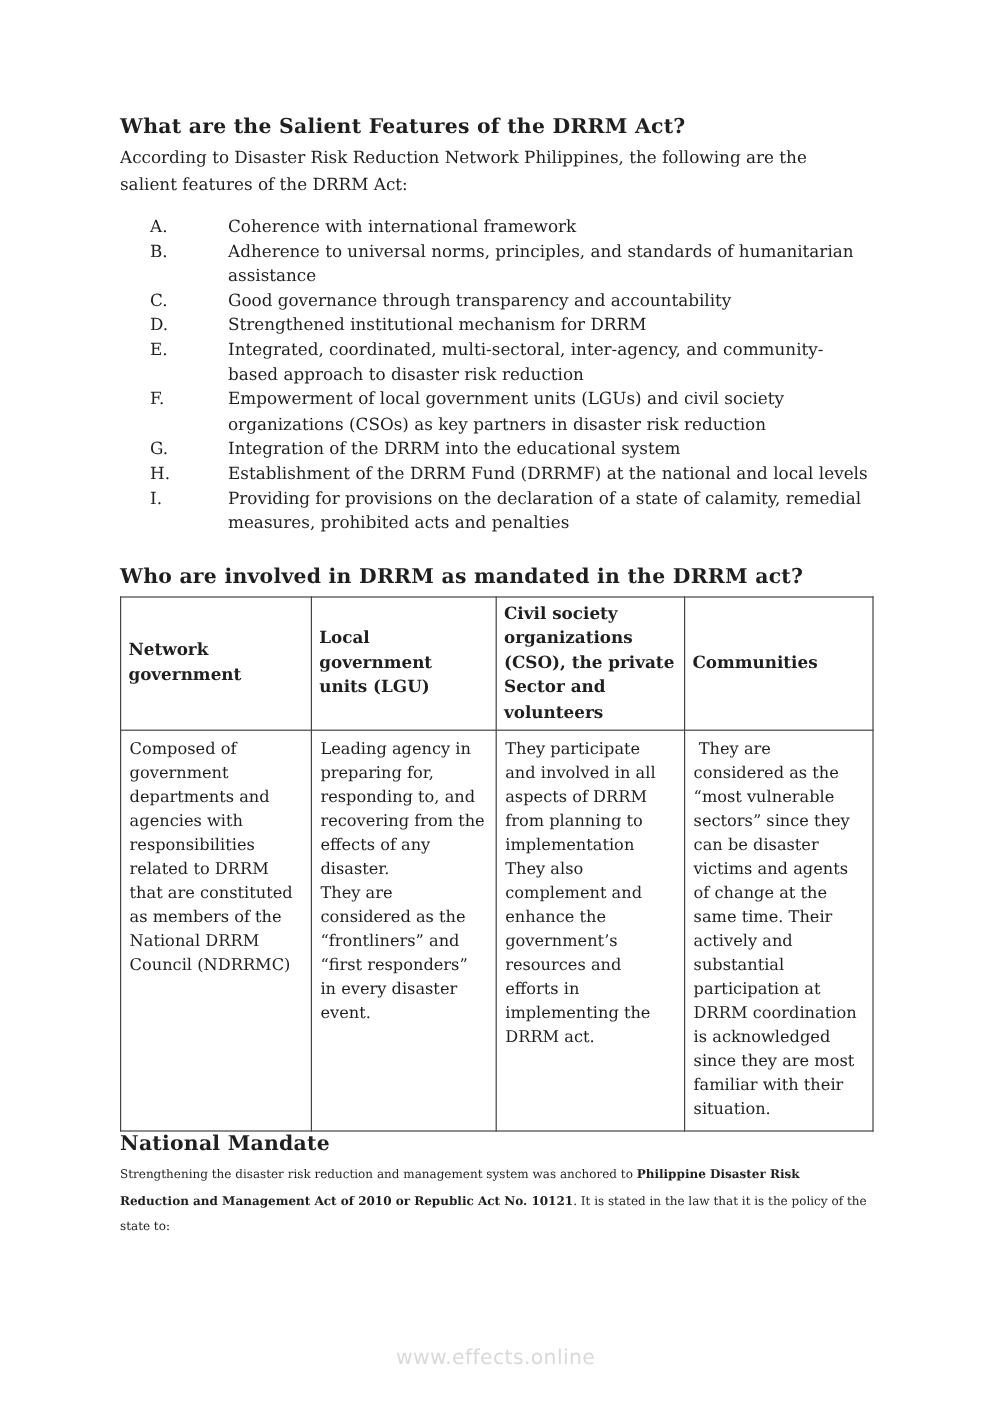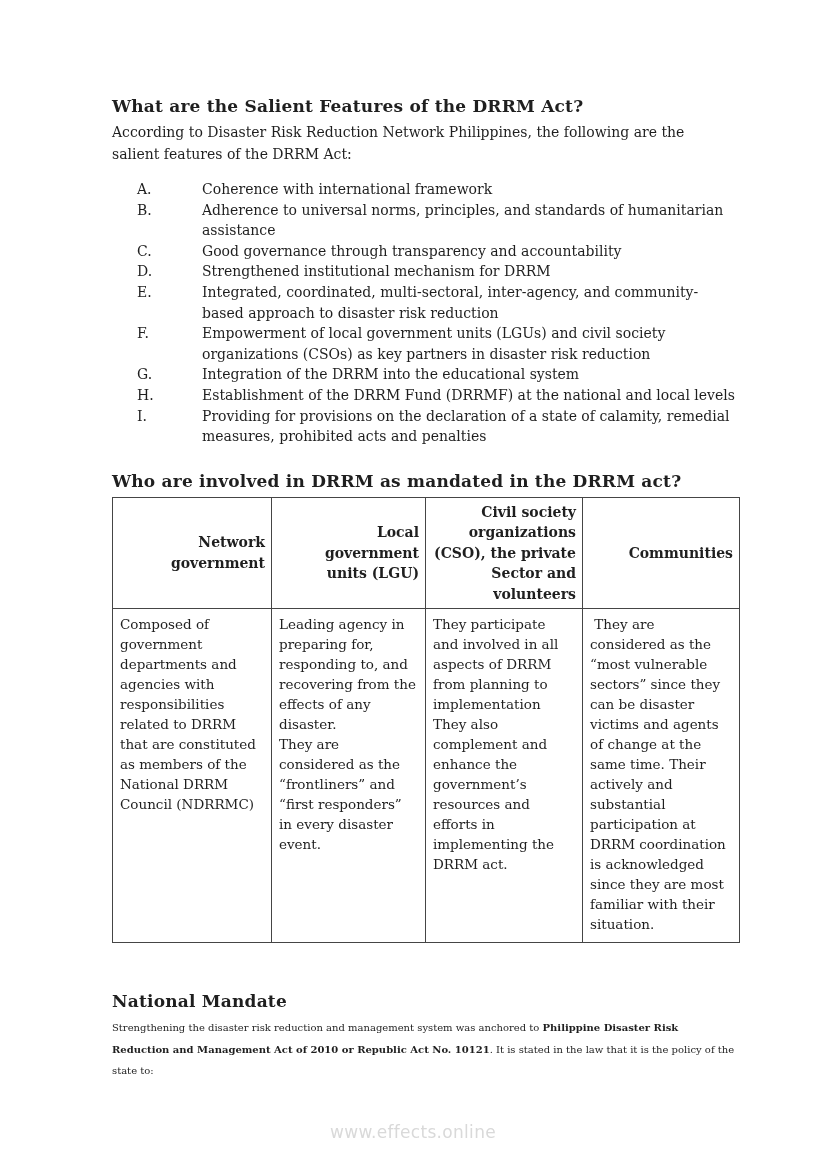--- a/index.html
+++ b/index.html
@@ -14,21 +14,21 @@
     position: relative;
     width: 826px;
     height: 1169px;
     background: var(--background);
     overflow: hidden;
     font-family: "DejaVu Serif", serif;
     color: var(--text);
   }
   .content {
     position: absolute;
-    left: 112px;
+    left: 100px;
     top: 0;
     width: 627px;
     padding-top: 96px;
   }
   .h-main {
     font-size: 17px;
     font-weight: 700;
     line-height: 21px;
     margin: 0;
     letter-spacing: 0.2px;
@@ -68,35 +68,35 @@
   table.involved col.c3 { width: 157px; }
   table.involved col.c4 { width: 157px; }
   table.involved th,
   table.involved td {
     border: 1px solid var(--table-border);
   }
   table.involved th {
     font-size: 14px;
     font-weight: 700;
     line-height: 20.5px;
-    text-align: right;
+    text-align: left;
     vertical-align: middle;
     padding: 4px 6px;
     height: 102px;
     white-space: pre-line;
   }
   table.involved td {
     font-size: 13.5px;
     line-height: 20px;
     vertical-align: top;
     padding: 5px 7px 8px 7px;
     height: 296px;
     white-space: pre-wrap;
   }
-  .h-mandate { margin-top: 48px; }
+  .h-mandate { }
   .mandate-para {
     margin: 5px 0 0 0;
     font-size: 10px;
     line-height: 21.5px;
   }
   .mandate-para .b { font-weight: 700; }
   .watermark {
     position: absolute;
     left: 0;
     right: 0;

